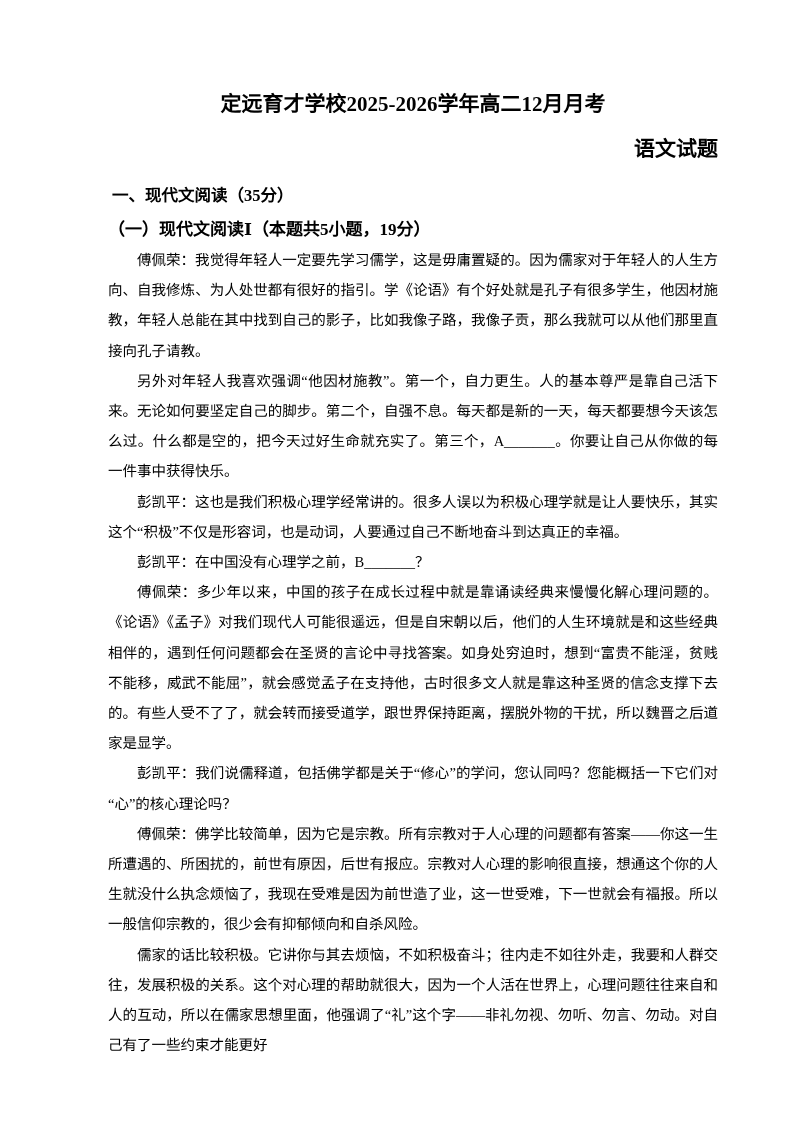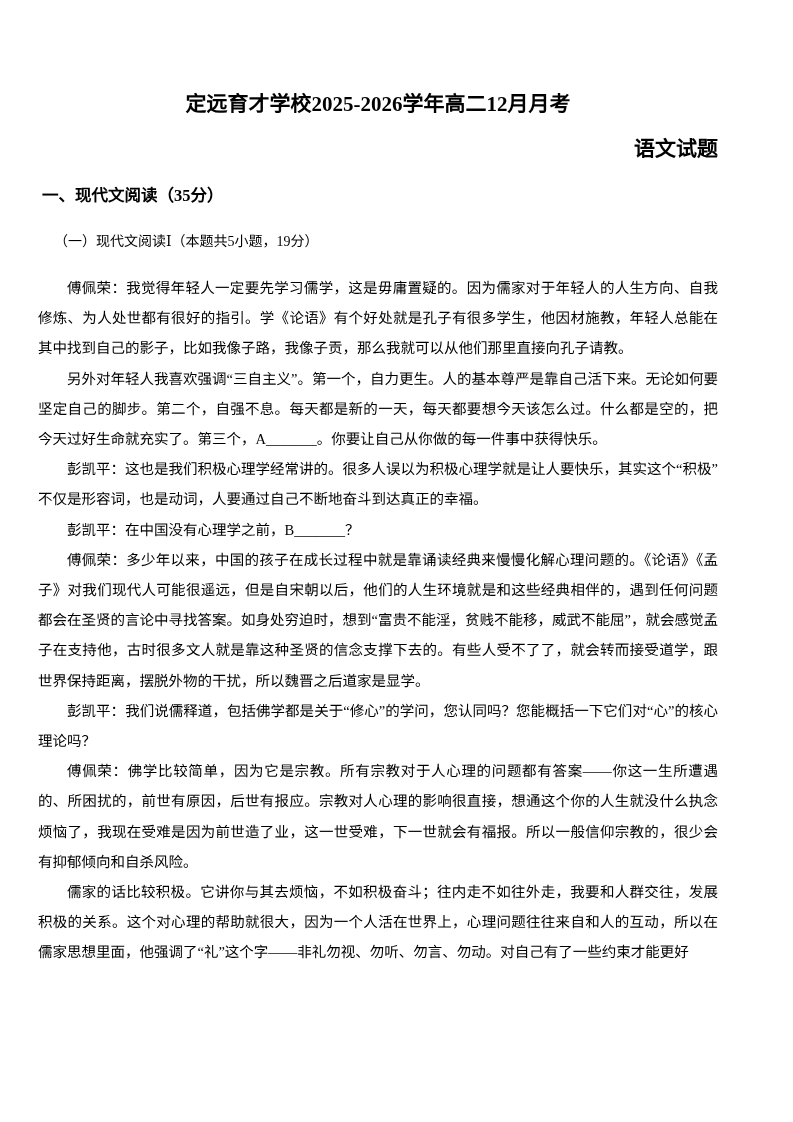--- a/index.html
+++ b/index.html
@@ -11,21 +11,21 @@
   body {
     width: 793px;
     height: 1122px;
     font-family: "Liberation Serif", "DejaVu Serif", serif;
     color: #000000;
     overflow: hidden;
   }
   .page {
     width: 793px;
     height: 1122px;
-    padding: 88px 75px 60px 38px;
+    padding: 88px 75px 60px 108px;
     background: #ffffff;
     overflow: hidden;
   }
   .doc-title {
     font-size: 21px;
     font-weight: bold;
     text-align: center;
     line-height: 32px;
     margin: 0 0 13px 0;
   }
@@ -36,24 +36,24 @@
     line-height: 32px;
     margin: 0 0 16px 0;
   }
   .heading-1 {
     font-size: 16.5px;
     font-weight: bold;
     line-height: 30px;
     margin: 4px;
   }
   .heading-2 {
-    font-size: 14px;
-    font-weight: normal;
+    font-size: 17px;
+    font-weight: bold;
     line-height: 30px;
-    margin: 16px;
+    margin: 0;
   }
   .body-text {
     font-size: 14.5px;
     font-weight: normal;
     line-height: 30.2px;
     text-align: justify;
     text-justify: inter-ideograph;
     margin: 0;
   }
   .para {
@@ -70,21 +70,21 @@
   <h2 class="doc-subtitle">语文试题</h2>
 
   <p class="heading-1">一、现代文阅读（35分）</p>
 
   <p class="heading-2">（一）现代文阅读Ⅰ（本题共5小题，19分）</p>
 
 
 
   <p class="body-text para">傅佩荣：我觉得年轻人一定要先学习儒学，这是毋庸置疑的。因为儒家对于年轻人的人生方向、自我修炼、为人处世都有很好的指引。学《论语》有个好处就是孔子有很多学生，他因材施教，年轻人总能在其中找到自己的影子，比如我像子路，我像子贡，那么我就可以从他们那里直接向孔子请教。</p>
 
-  <p class="body-text para">另外对年轻人我喜欢强调“三自主义”。第一个，自力更生。人的基本尊严是靠自己活下来。无论如何要坚定自己的脚步。第二个，自强不息。每天都是新的一天，每天都要想今天该怎么过。什么都是空的，把今天过好生命就充实了。第三个，A_______。你要让自己从你做的每一件事中获得快乐。</p>
+  <p class="body-text para">另外对年轻人我喜欢强调“他因材施教”。第一个，自力更生。人的基本尊严是靠自己活下来。无论如何要坚定自己的脚步。第二个，自强不息。每天都是新的一天，每天都要想今天该怎么过。什么都是空的，把今天过好生命就充实了。第三个，A_______。你要让自己从你做的每一件事中获得快乐。</p>
 
   <p class="body-text para">彭凯平：这也是我们积极心理学经常讲的。很多人误以为积极心理学就是让人要快乐，其实这个“积极”不仅是形容词，也是动词，人要通过自己不断地奋斗到达真正的幸福。</p>
 
   <p class="body-text para">彭凯平：在中国没有心理学之前，B_______？</p>
 
   <p class="body-text para">傅佩荣：多少年以来，中国的孩子在成长过程中就是靠诵读经典来慢慢化解心理问题的。《论语》《孟子》对我们现代人可能很遥远，但是自宋朝以后，他们的人生环境就是和这些经典相伴的，遇到任何问题都会在圣贤的言论中寻找答案。如身处穷迫时，想到“富贵不能淫，贫贱不能移，威武不能屈”，就会感觉孟子在支持他，古时很多文人就是靠这种圣贤的信念支撑下去的。有些人受不了了，就会转而接受道学，跟世界保持距离，摆脱外物的干扰，所以魏晋之后道家是显学。</p>
 
   <p class="body-text para">彭凯平：我们说儒释道，包括佛学都是关于“修心”的学问，您认同吗？您能概括一下它们对“心”的核心理论吗？</p>
 
   <p class="body-text para">傅佩荣：佛学比较简单，因为它是宗教。所有宗教对于人心理的问题都有答案——你这一生所遭遇的、所困扰的，前世有原因，后世有报应。宗教对人心理的影响很直接，想通这个你的人生就没什么执念烦恼了，我现在受难是因为前世造了业，这一世受难，下一世就会有福报。所以一般信仰宗教的，很少会有抑郁倾向和自杀风险。</p>

